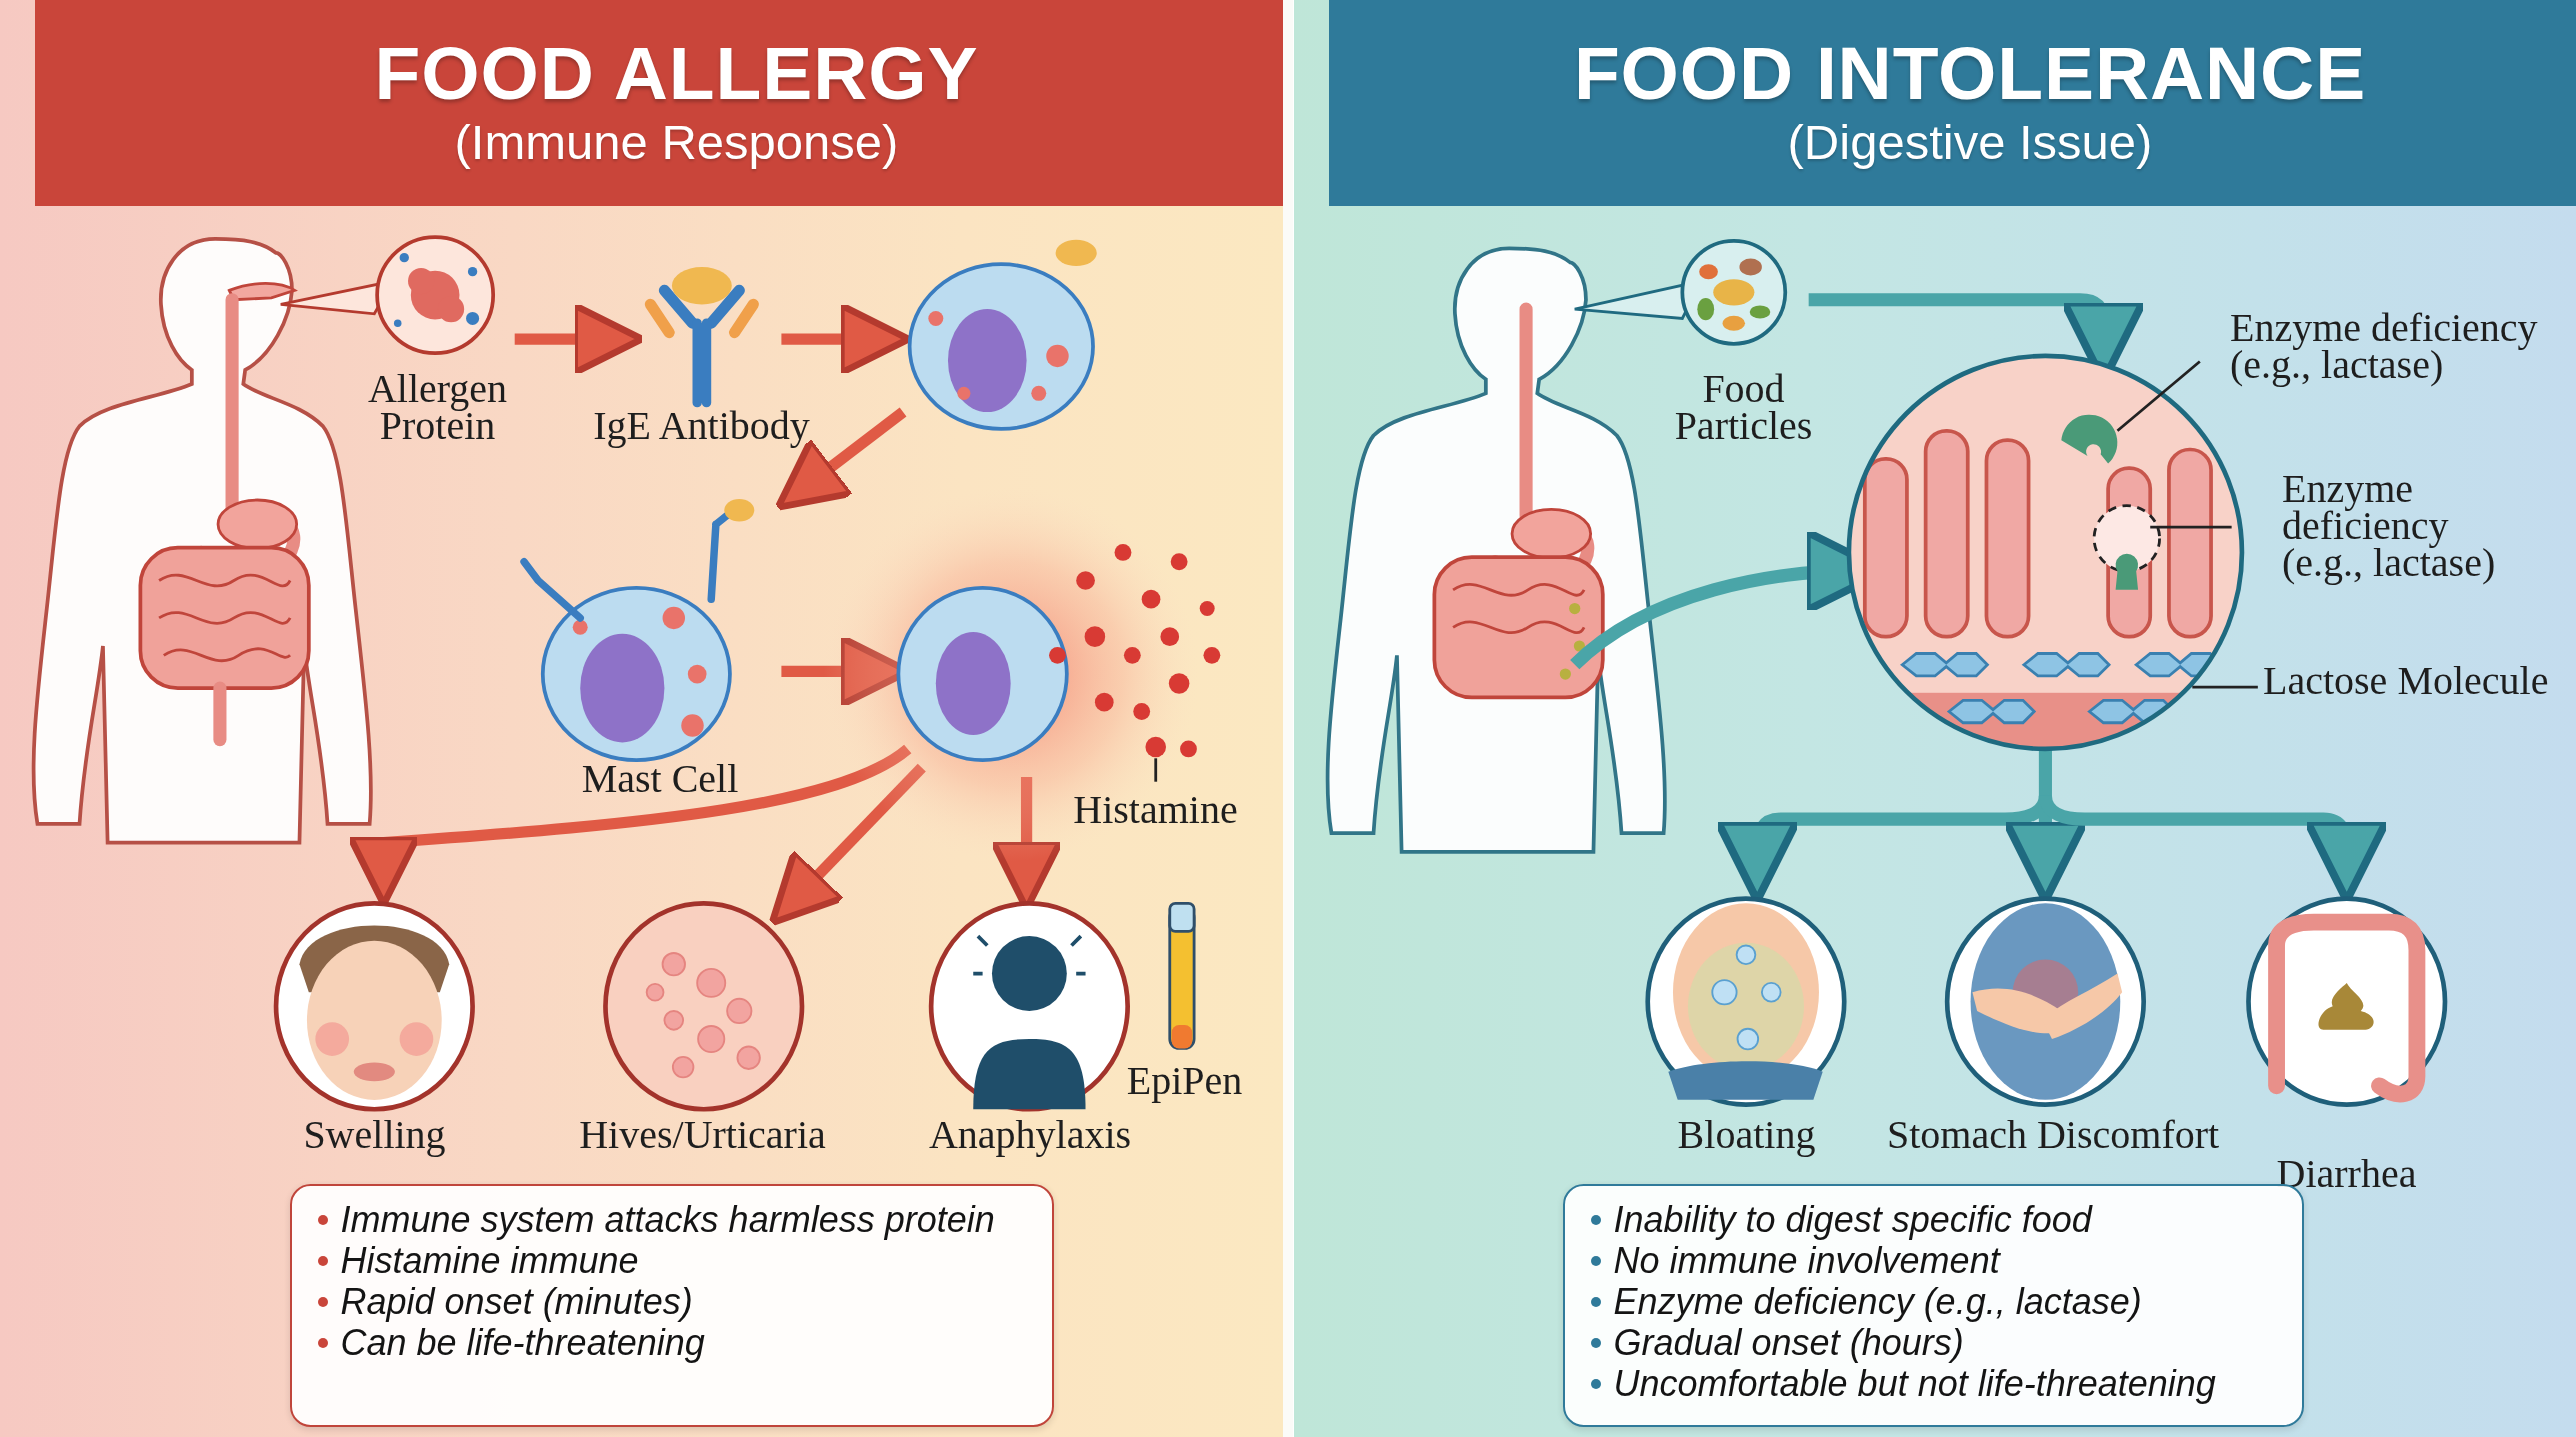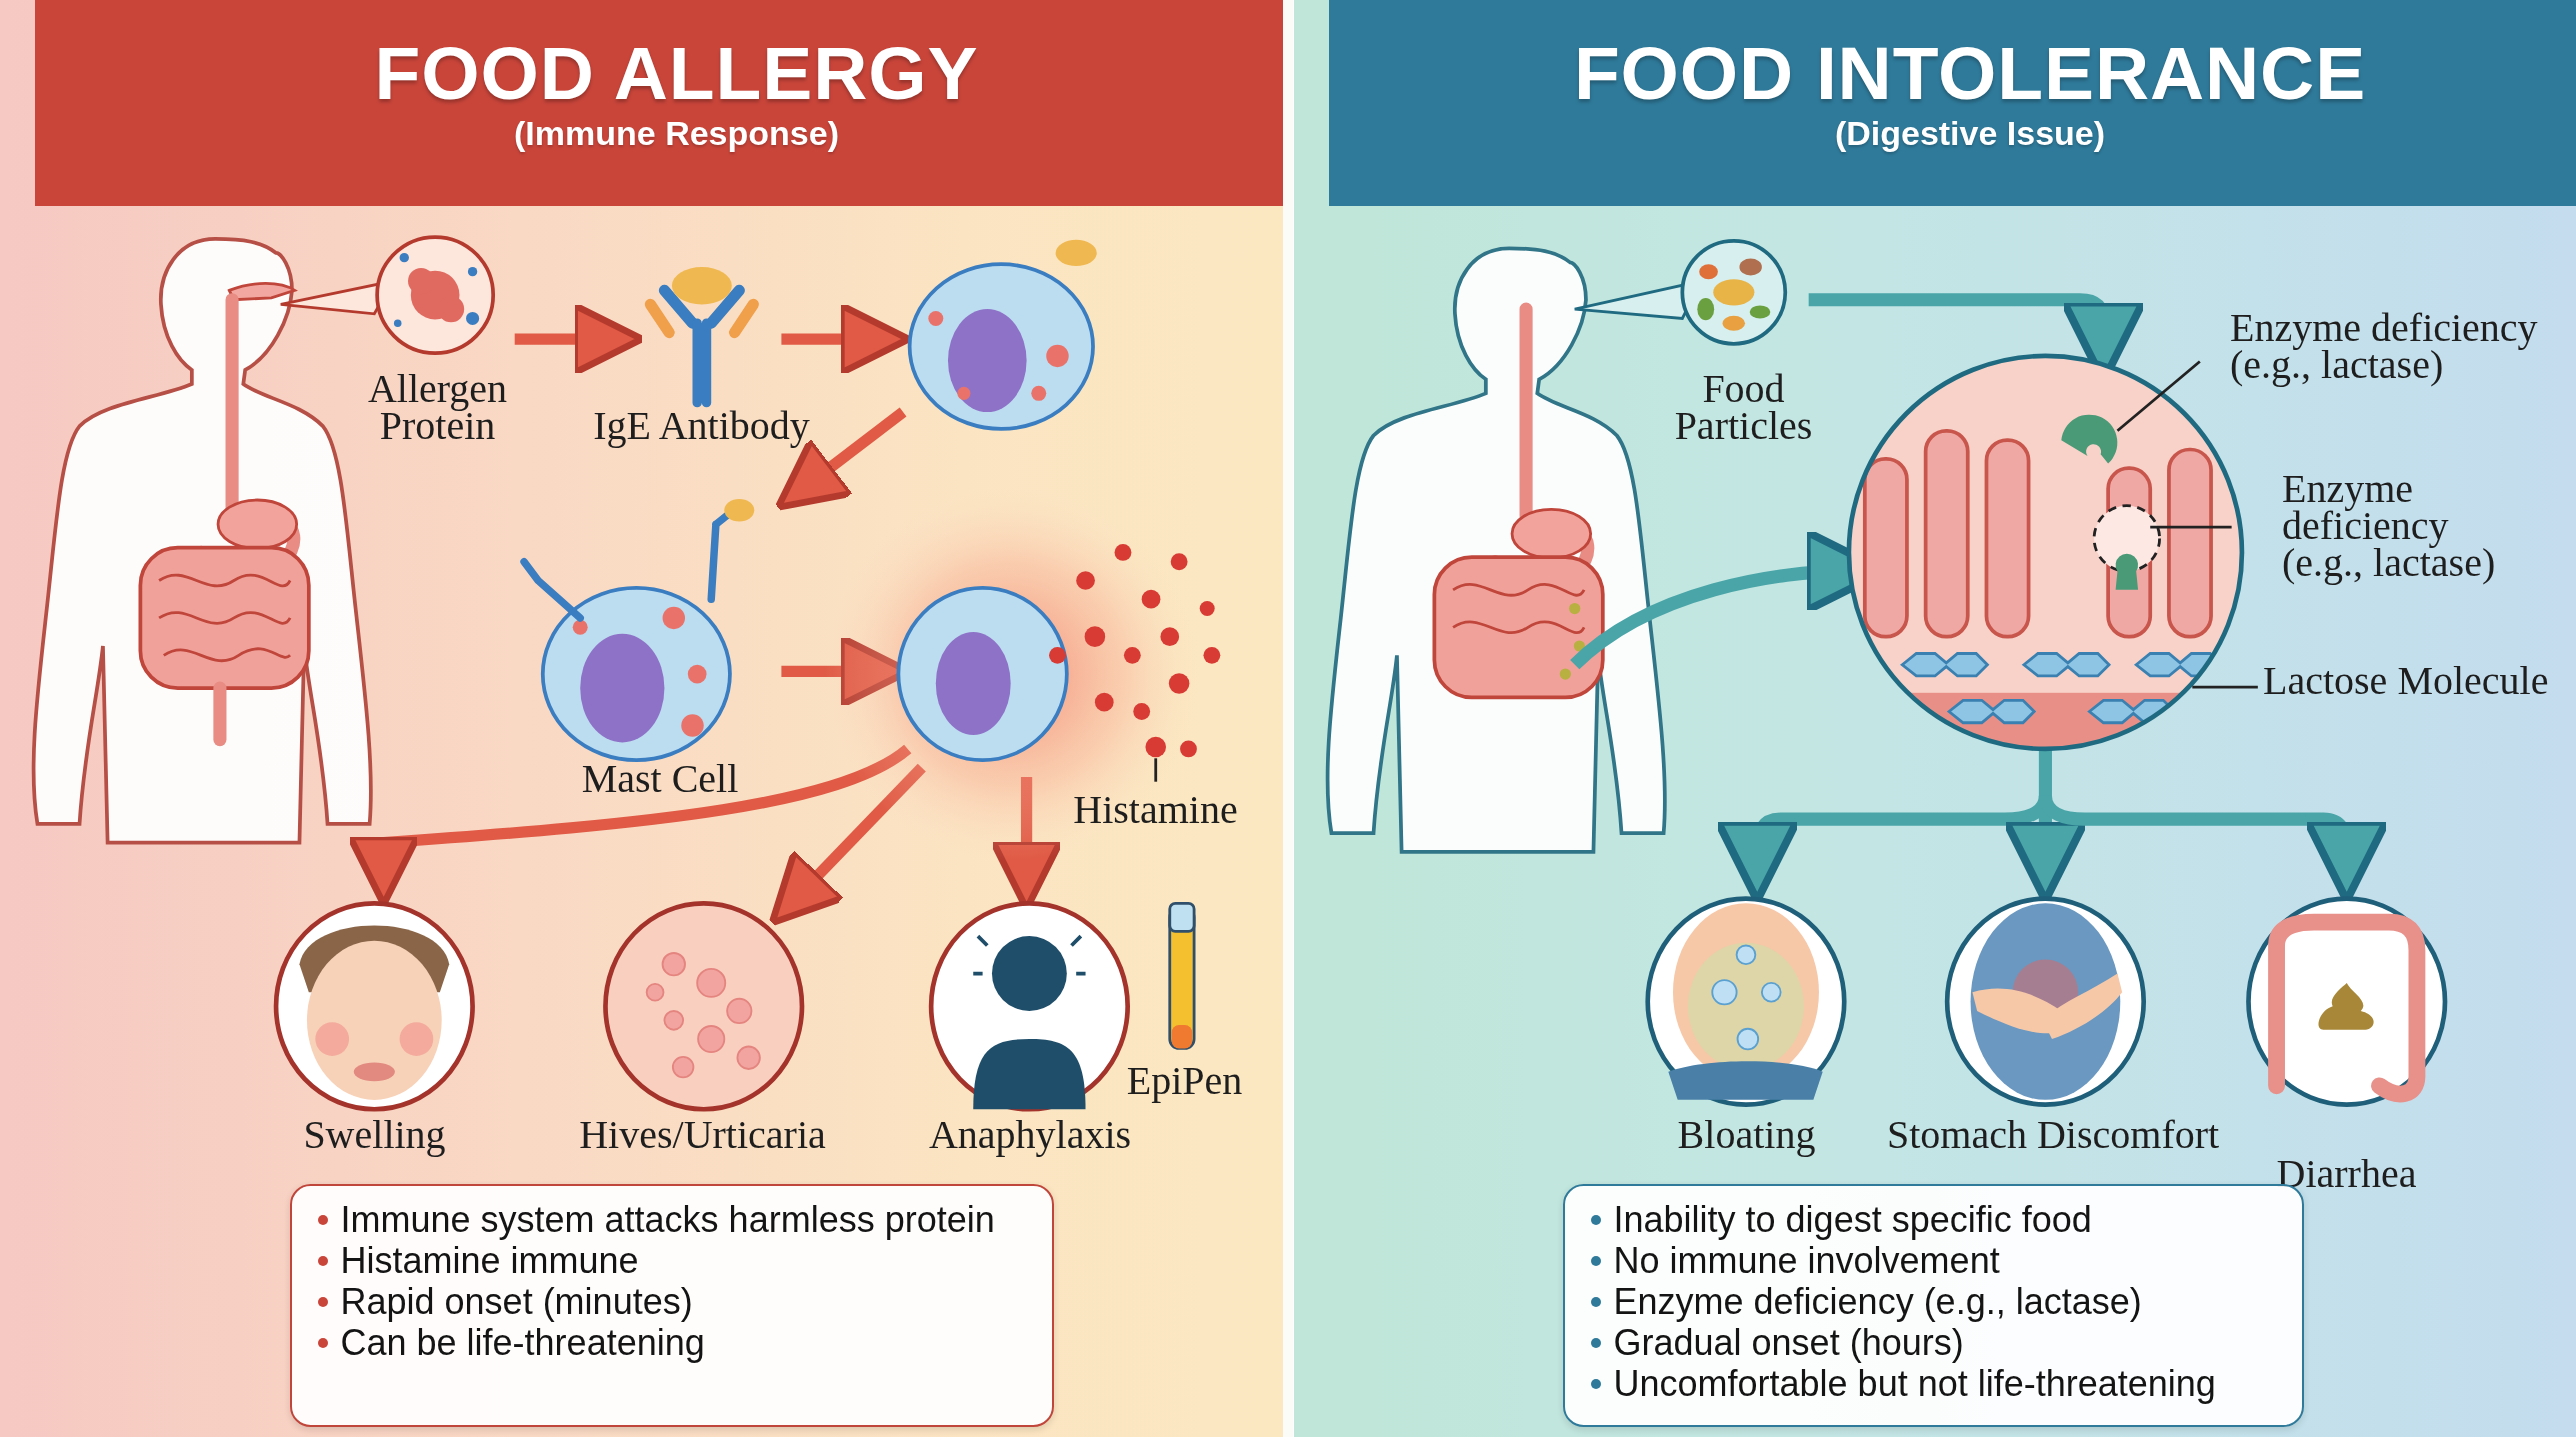--- a/index.html
+++ b/index.html
@@ -5,29 +5,29 @@
   html, body { margin:0; padding:0; }
   body { width:2576px; height:1438px; position:relative; overflow:hidden; font-family:"DejaVu Sans", sans-serif; background:#fff; }
   .panel { position:absolute; top:0; height:1438px; overflow:hidden; }
   #left { left:0; width:1283px; background:linear-gradient(90deg,#f6c9c2 0%,#f9d8c4 40%,#fbe4c2 75%,#fbe8c1 100%); }
   #right { left:1294px; width:1282px; background:linear-gradient(90deg,#bfe6d8 0%,#c3e6e3 40%,#c3e1ea 75%,#c4dcee 100%); }
   #divider { position:absolute; left:1283px; top:0; width:10.3px; height:1438px; background:#fbfbf8; }
   .header { position:absolute; left:0; top:0; width:100%; height:206px; text-align:center; color:#fff;margin-left:35px; }
   #left .header { background:#c9453a; }
   #right .header { background:#2f7a9a; }
   .h-title { position:absolute; left:0; right:0; top:30px; font-family:"Liberation Sans", sans-serif; font-weight:bold; font-size:75px; letter-spacing:0.9px; text-shadow:0 2.8px 3.7px rgba(0,0,0,.25); }
-  .h-sub { position:absolute; left:0; right:0; top:114px; font-family:"Liberation Sans", sans-serif; font-weight:bold; font-size:34px; text-shadow:0 1.9px 2.8px rgba(0,0,0,.2); }
+  .h-sub { position:absolute; left:0; right:0; top:114px; font-family:"Liberation Sans", sans-serif; font-weight:normal; font-size:49px; text-shadow:0 1.9px 2.8px rgba(0,0,0,.2); }
   .lbl { position:absolute; font-family:Liberation Serif, serif; font-size:40px; color:#1e1e1e; text-align:center; line-height:37px; white-space:nowrap; }
   .lbl.left { text-align:left; }
   svg.art { position:absolute; left:0; top:0; }
   .box { position:absolute; border-radius:20.6px; background:rgba(255,255,255,.93); box-shadow:0 2.8px 7.5px rgba(0,0,0,.12); }
   #left .box { left:290px; top:1184px; width:760px; height:239px; border:2.8px solid #c0453b; }
   #right .box { left:269px; top:1184px; width:737px; height:239px; border:2.8px solid #2f7a9a; }
   .box ul { list-style:none; margin:0; padding:13px 0 0 22.5px; }
-  .box li { font-family:"Liberation Sans", sans-serif; font-size:36px; line-height:41px; color:#141414; white-space:nowrap; position:relative; padding-left:26px; }
+  .box li { font-family:"Liberation Sans", sans-serif; font-size:36px; line-height:41px; color:#141414; white-space:nowrap; position:relative; padding-left:26px;font-style:italic; }
   .box li::before { content:""; position:absolute; left:3.7px; top:16px; width:10.3px; height:10.3px; border-radius:50%; }
   #left .box li::before { background:#c9453a; }
   #right .box li::before { background:#2f7a9a; }
 </style>
 </head>
 <body>
 
 <div id="left" class="panel">
   <div class="header">
     <div class="h-title">FOOD ALLERGY</div>

